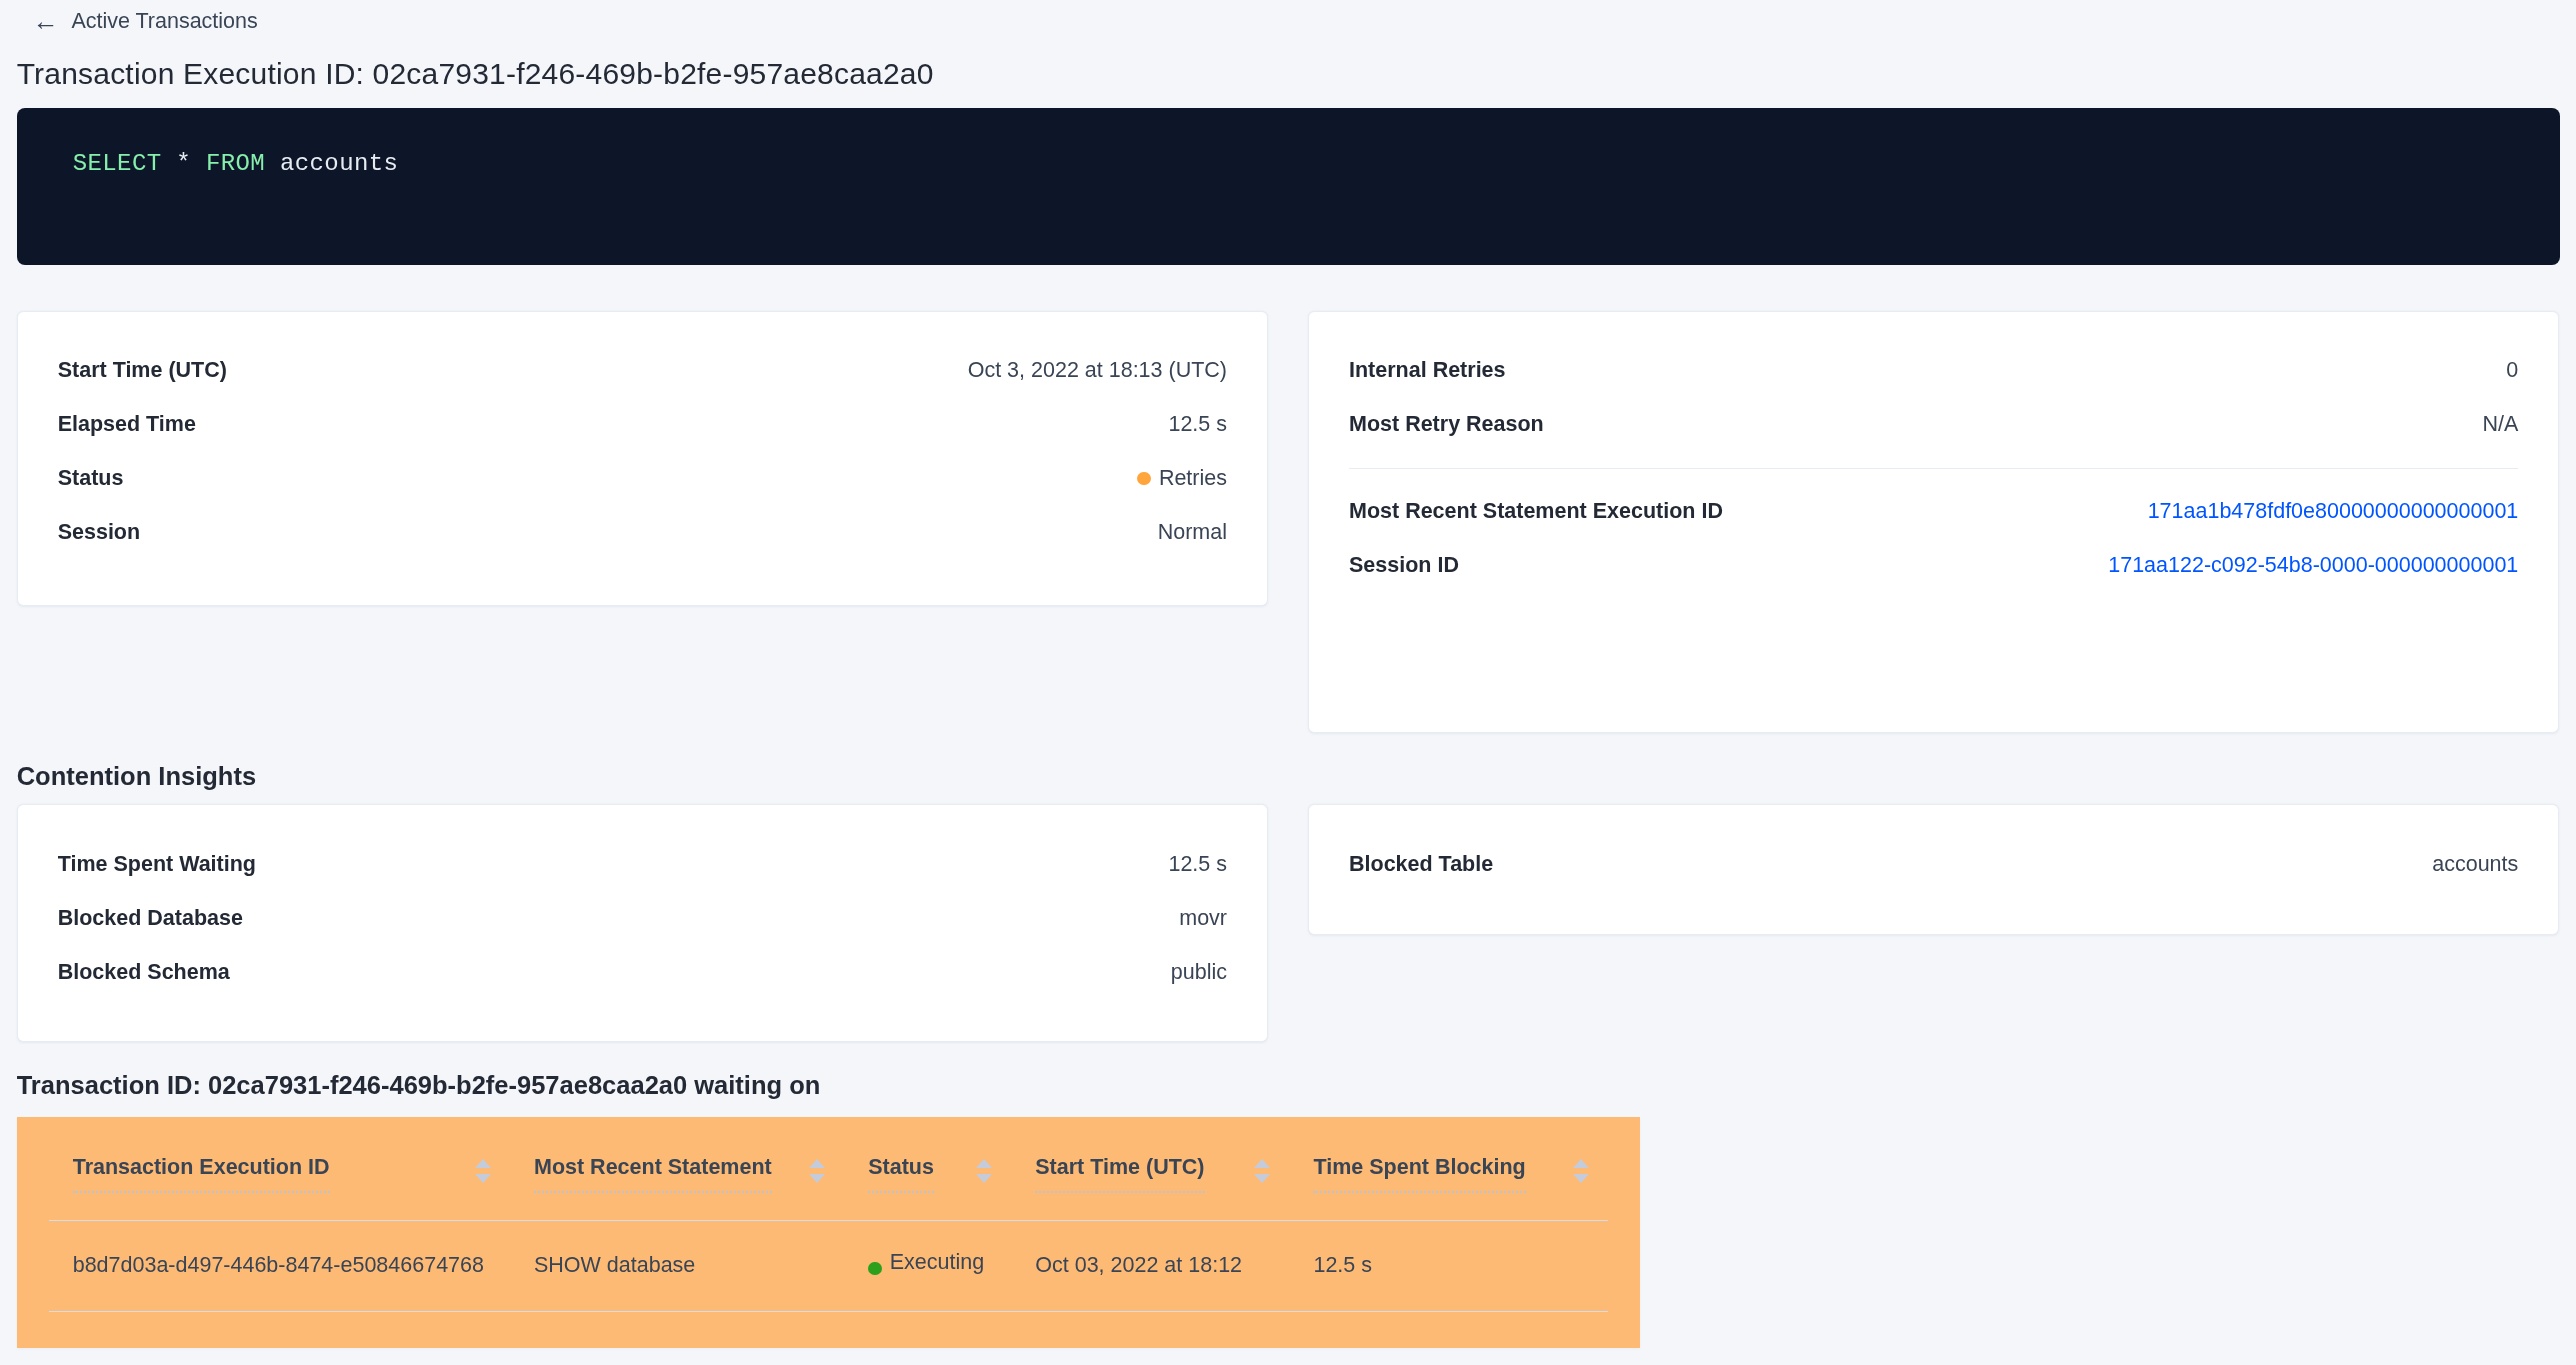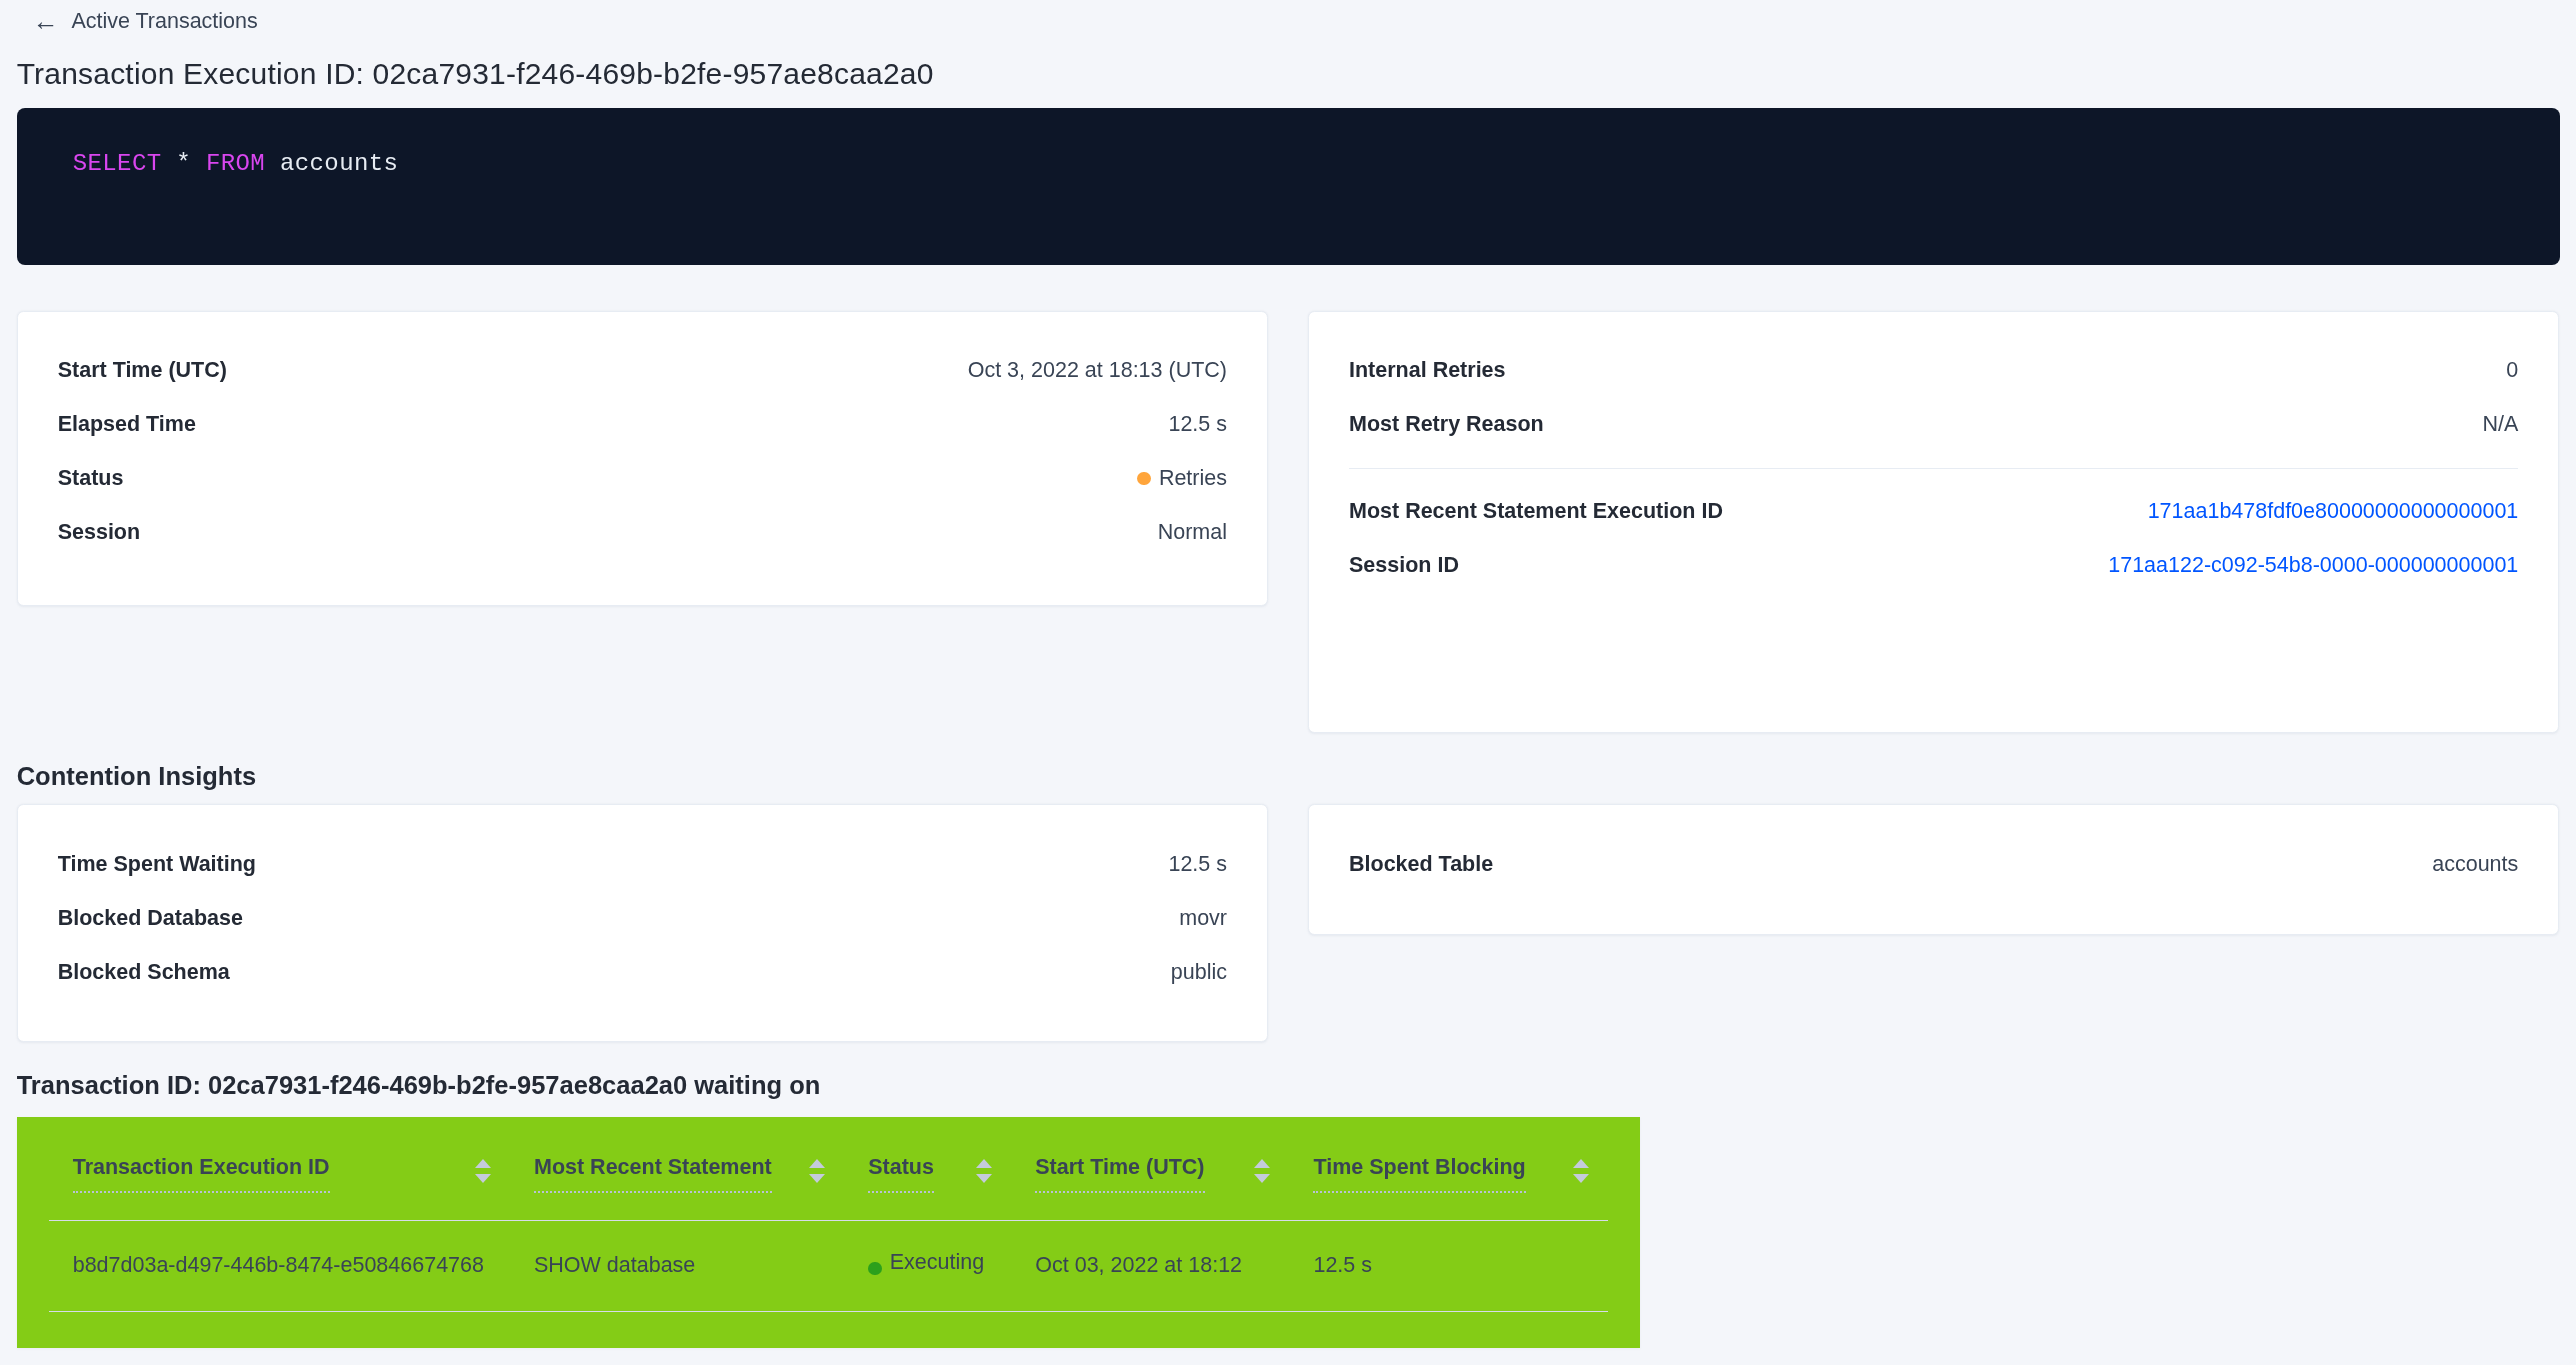--- a/index.html
+++ b/index.html
@@ -32,21 +32,21 @@
     margin-top: 16px;
     height: 157px; width: 2543px;
     background: #0d1628;
     border-radius: 8px;
     padding: 41px 56px;
     font-family: "Liberation Mono", "DejaVu Sans Mono", monospace;
     font-size: 24px; line-height: 30px;
     color: #e7ecf3;
     letter-spacing: 0.4px;
   }
-  .sql-box .kw { color: #d946ef; }
+  .sql-box .kw { color: #86efac; }
 
   
   .cards-row { display: flex; gap: 40px; align-items: flex-start; }
   .row-1 { margin-top: 46px; }
   .card {
     background: #ffffff;
     border: 0.8px solid #e7ecf3;
     border-radius: 6.4px;
     box-shadow: 0 0.8px 2.4px rgba(67,90,111,0.08);
     flex: 1 1 0;
@@ -75,21 +75,21 @@
   h2.section-heading {
     margin-top: 27px;
     font-size: 25.5px; font-weight: 700; color: #242a35; line-height: 32px;
   }
   .row-2 { margin-top: 12.7px; }
 
   
   .table-card {
     margin-top: 16px;
     width: 1623px; height: 231px;
-    background: #84cc16;
+    background: #fdba74;
     box-shadow: 0 0.8px 2.4px rgba(67,90,111,0.06);
     padding: 29px 32px 0;
   }
   table.wait-table { border-collapse: collapse; table-layout: fixed; width: 1559px; }
   .wait-table col.c1 { width: 461px; }
   .wait-table col.c2 { width: 334px; }
   .wait-table col.c3 { width: 167px; }
   .wait-table col.c4 { width: 278px; }
   .wait-table col.c5 { width: 318px; }
   .wait-table th {

